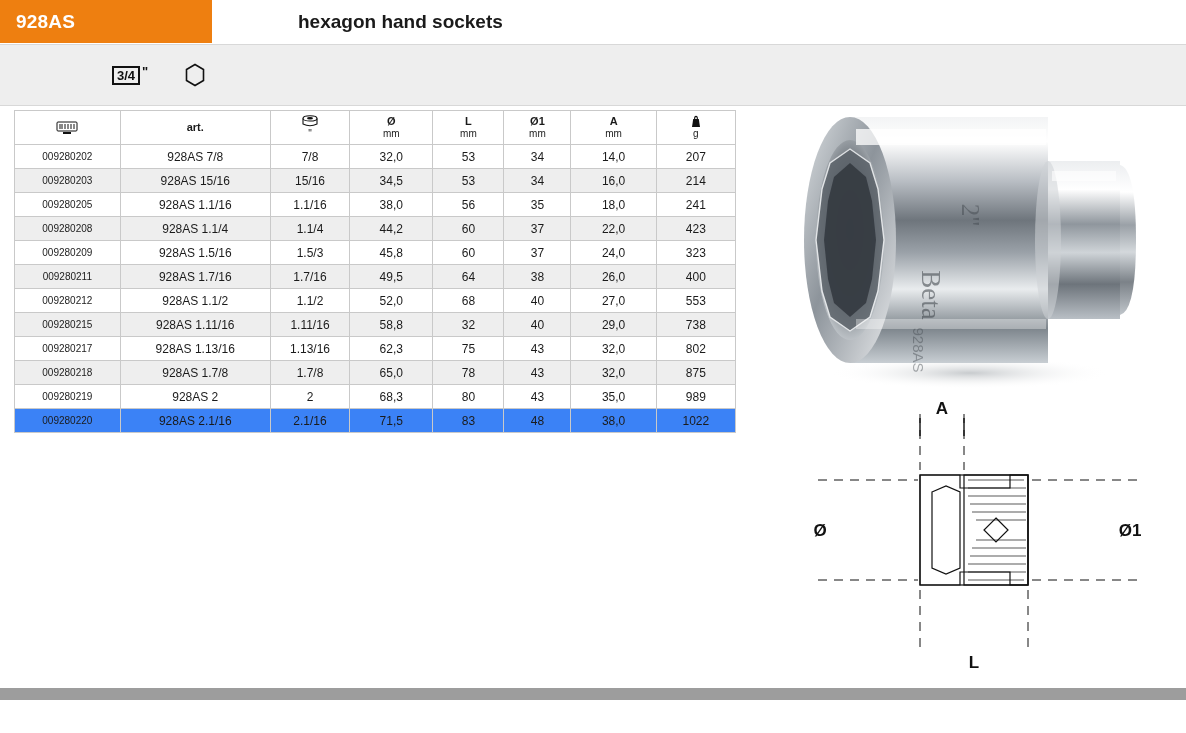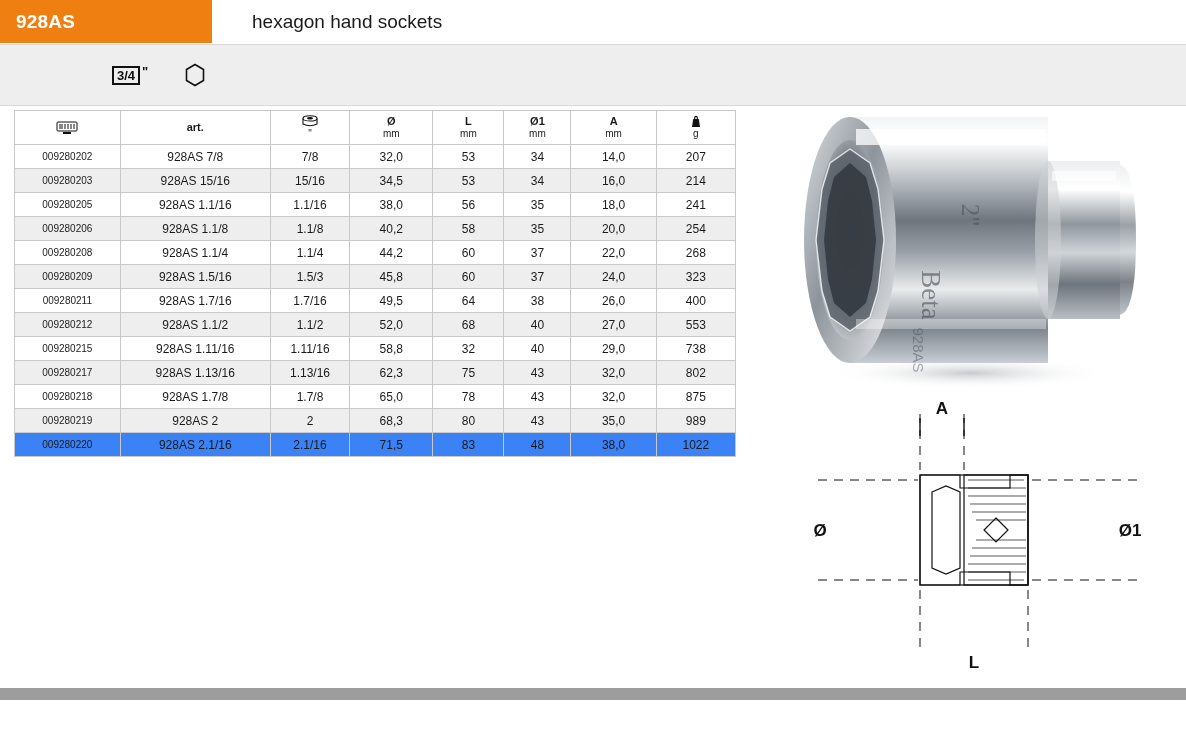--- a/index.html
+++ b/index.html
@@ -30,24 +30,24 @@
     display: flex;
     align-items: center;
     padding-left: 16px;
     letter-spacing: .2px;
   }
   .header-title {
     flex: 1;
     background: #ffffff;
     color: #1a1a1a;
     font-size: 19px;
-    font-weight: normal;
+    font-weight: bold;
     display: flex;
     align-items: center;
-    padding-left: 40px;
+    padding-left: 86px;
   }
 
   
   .subbar {
     height: 62px;
     background: #eeeeee;
     border-top: 1px solid #d8d8d8;
     border-bottom: 1px solid #d8d8d8;
     display: flex;
     align-items: center;
@@ -281,38 +281,28 @@
           <td class="code">009280205</td>
           <td>928AS 1.1/16</td>
           <td>1.1/16</td>
           <td>38,0</td>
           <td>56</td>
           <td>35</td>
           <td>18,0</td>
           <td>241</td>
         </tr>
         <tr>
-          <td class="code">009280206</td>
-          <td>928AS 1.1/8</td>
-          <td>1.1/8</td>
-          <td>40,2</td>
-          <td>58</td>
-          <td>35</td>
-          <td>20,0</td>
-          <td>254</td>
-        </tr>
-        <tr>
           <td class="code">009280208</td>
           <td>928AS 1.1/4</td>
           <td>1.1/4</td>
           <td>44,2</td>
           <td>60</td>
           <td>37</td>
           <td>22,0</td>
-          <td>268</td>
+          <td>423</td>
         </tr>
         <tr>
           <td class="code">009280209</td>
           <td>928AS 1.5/16</td>
           <td>1.5/3</td>
           <td>45,8</td>
           <td>60</td>
           <td>37</td>
           <td>24,0</td>
           <td>323</td>

